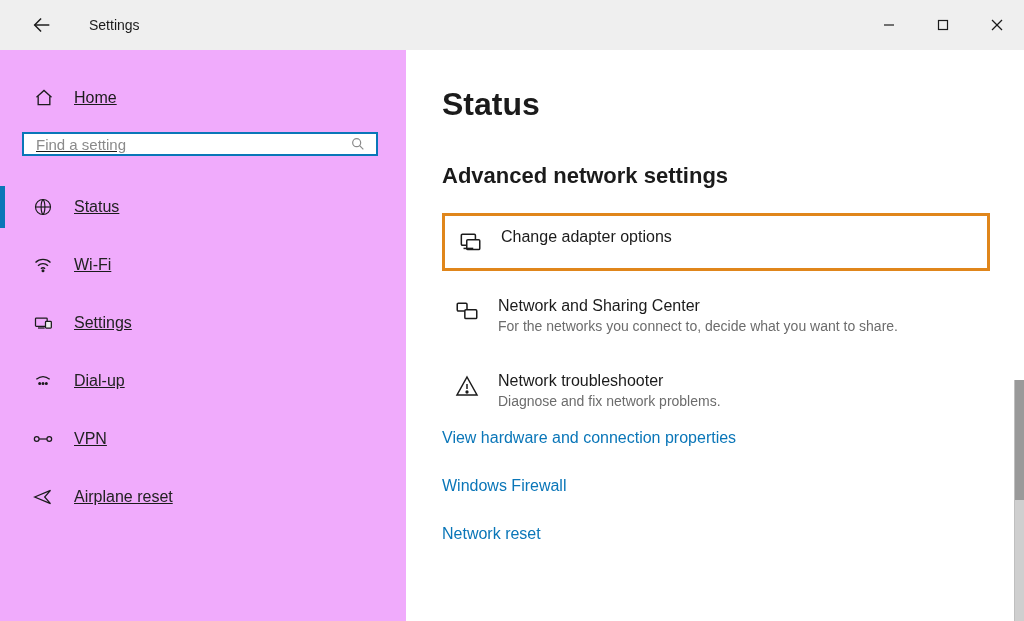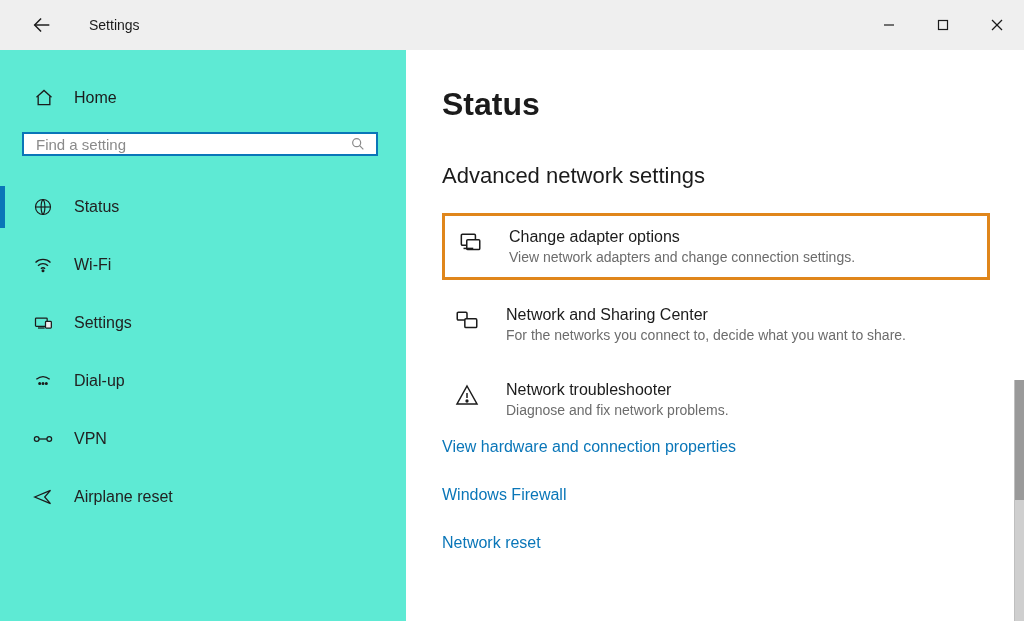--- a/index.html
+++ b/index.html
@@ -45,23 +45,24 @@
   }
 
   .layout {
     display: flex;
     height: 571px;
   }
 
   
   .sidebar {
     width: 406px;
-    background: #5eead4;
+    background: #f0abfc;
     padding-top: 30px;
     position: relative;
+    text-decoration: underline;
   }
   .home-row {
     display: flex; align-items: center;
     padding: 8px 30px;
     cursor: pointer;
   }
   .home-row .ico { width: 28px; display:flex; justify-content:center; }
   .home-row .label { font-size: 16px; margin-left: 16px; }
 
   .search-wrap {
@@ -113,29 +114,28 @@
     flex: 1;
     background: #ffffff;
     padding: 36px 34px 0 36px;
     position: relative;
   }
   .main h1 {
     font-size: 32px; font-weight: 600;
     margin: 0 0 40px 0;
   }
   .main h2 {
-    font-size: 22px; font-weight: 400;
+    font-size: 22px; font-weight: 700;
     margin: 0 0 24px 0;
   }
 
   .option {
     display: flex;
     padding: 12px 10px;
     cursor: pointer;
-    gap: 8px;
   }
   .option.highlight {
     border: 3px solid #e0861b;
   }
   .option .oico {
     width: 30px;
     display: flex; justify-content: center; align-items: flex-start;
     margin-top: 2px;
     color: #333;
   }
@@ -307,21 +307,20 @@
       <div class="option highlight">
         <span class="oico">
           <svg width="26" height="26" viewBox="0 0 24 24" fill="none" stroke="#1b1b1b" stroke-width="1.4">
               <rect x="4" y="4" width="13" height="10" rx="1"></rect>
               <rect x="9" y="9" width="12" height="9" rx="1" fill="#fff"></rect>
               <line x1="6" y1="17" x2="15" y2="17"></line>
             </svg>
         </span>
         <span class="otxt">
           <div class="otitle">Change adapter options</div>
-          <div class="odesc">View network adapters and change connection settings.</div>
         </span>
       </div>
 
       <div class="option">
         <span class="oico">
           <svg width="26" height="26" viewBox="0 0 24 24" fill="none" stroke="#1b1b1b" stroke-width="1.4">
               <rect x="3" y="4" width="9" height="7" rx="1"></rect>
               <rect x="10" y="10" width="11" height="8" rx="1" fill="#fff"></rect>
             </svg>
         </span>

